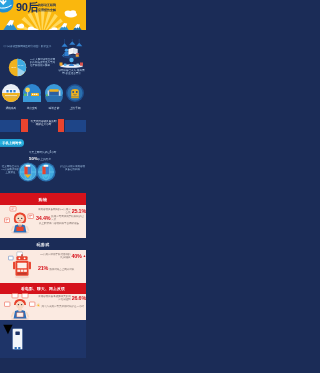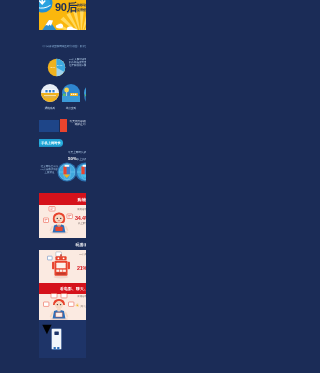--- a/index.html
+++ b/index.html
@@ -1,18 +1,18 @@
 <!DOCTYPE html>
 <html><head>
 <meta charset="utf-8">
 <style>
   html,body{margin:0;padding:0;}
   body{width:86px;height:373px;overflow:hidden;background:#1b2c57;
        font-family:"Liberation Sans",sans-serif;-webkit-font-smoothing:antialiased;}
-  .page{position:relative;width:86px;height:373px;overflow:hidden;margin-left:39px;}
+  .page{position:relative;width:86px;height:373px;overflow:hidden;}
   .abs{position:absolute;}
   .sec{position:absolute;left:0;width:86px;overflow:hidden;}
 
   
   #header{top:0;height:40px;background:#fab70d;}
   #header svg{display:block;}
   .htitle{position:absolute;left:16px;top:2px;font-size:11px;font-weight:bold;color:#1b2c57;
           letter-spacing:-0.3px;line-height:11px;}
   .hsub{position:absolute;left:38px;font-size:3px;color:#1b2c57;line-height:3.6px;
         font-weight:bold;letter-spacing:0px;white-space:nowrap;}

